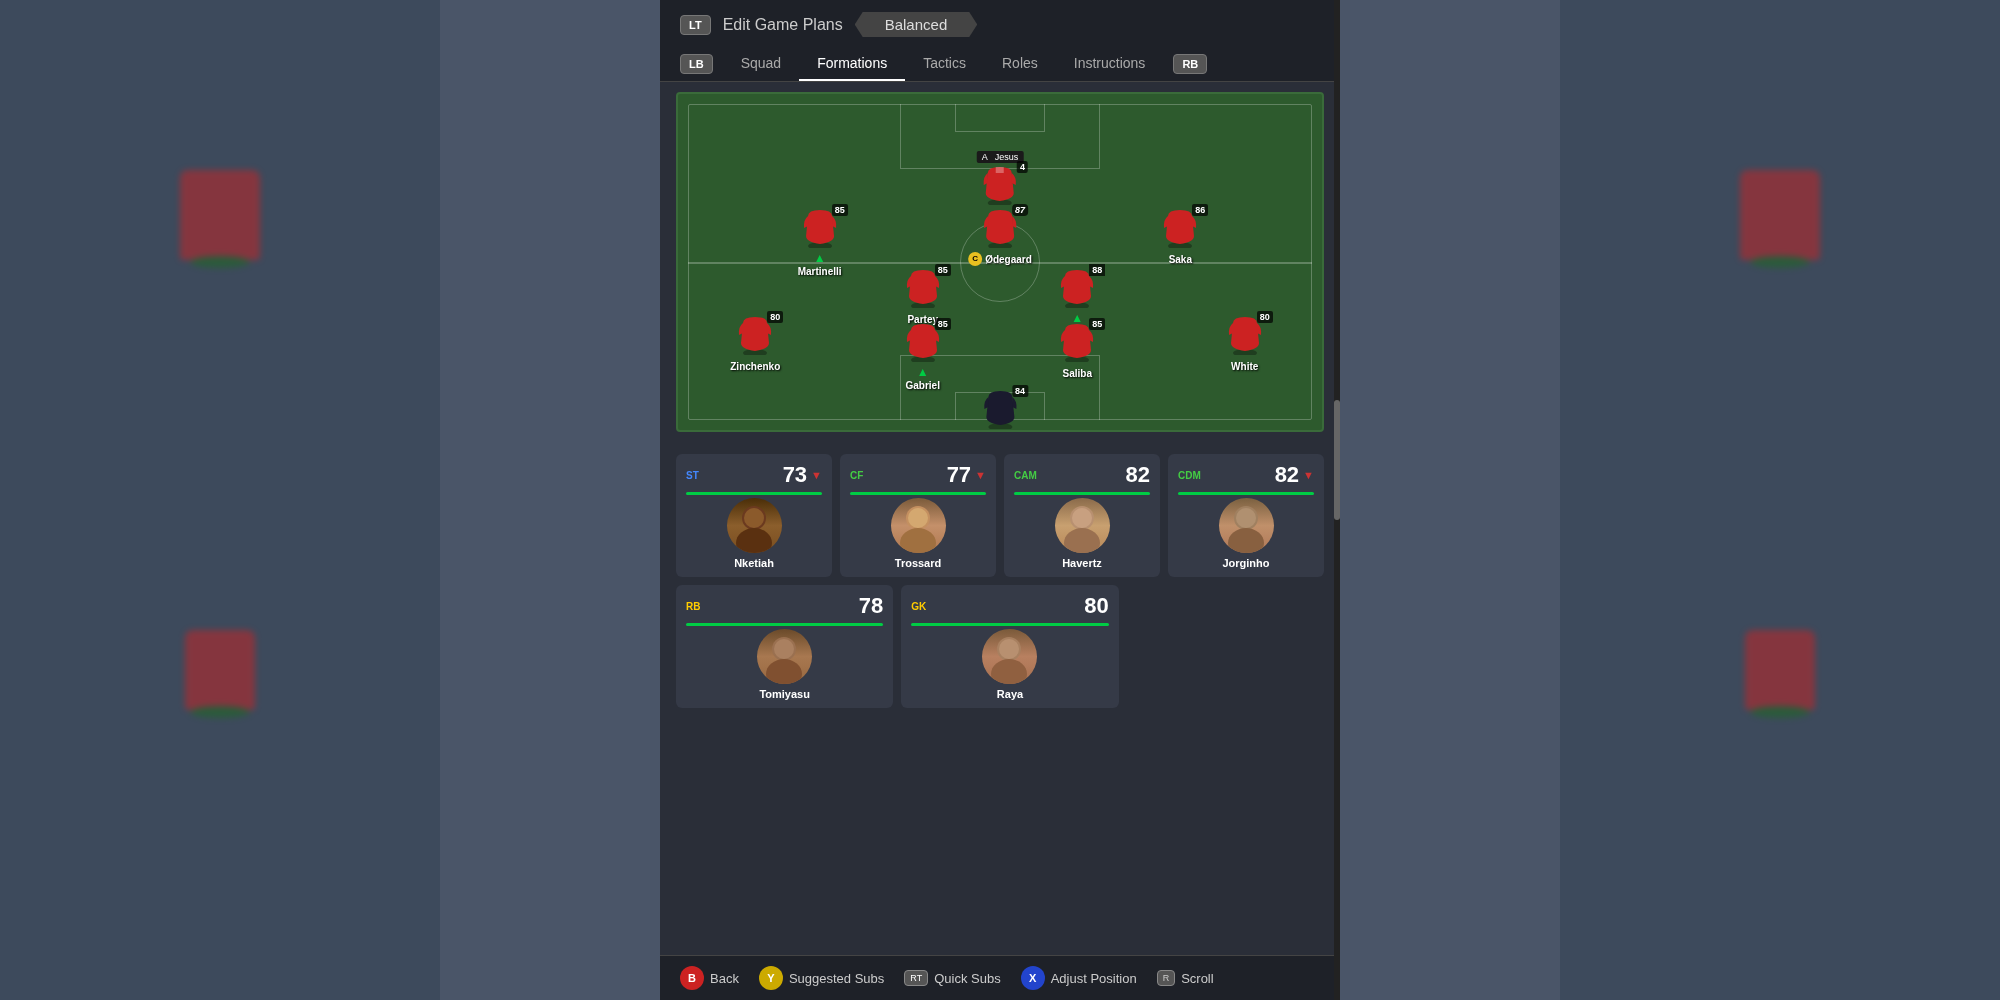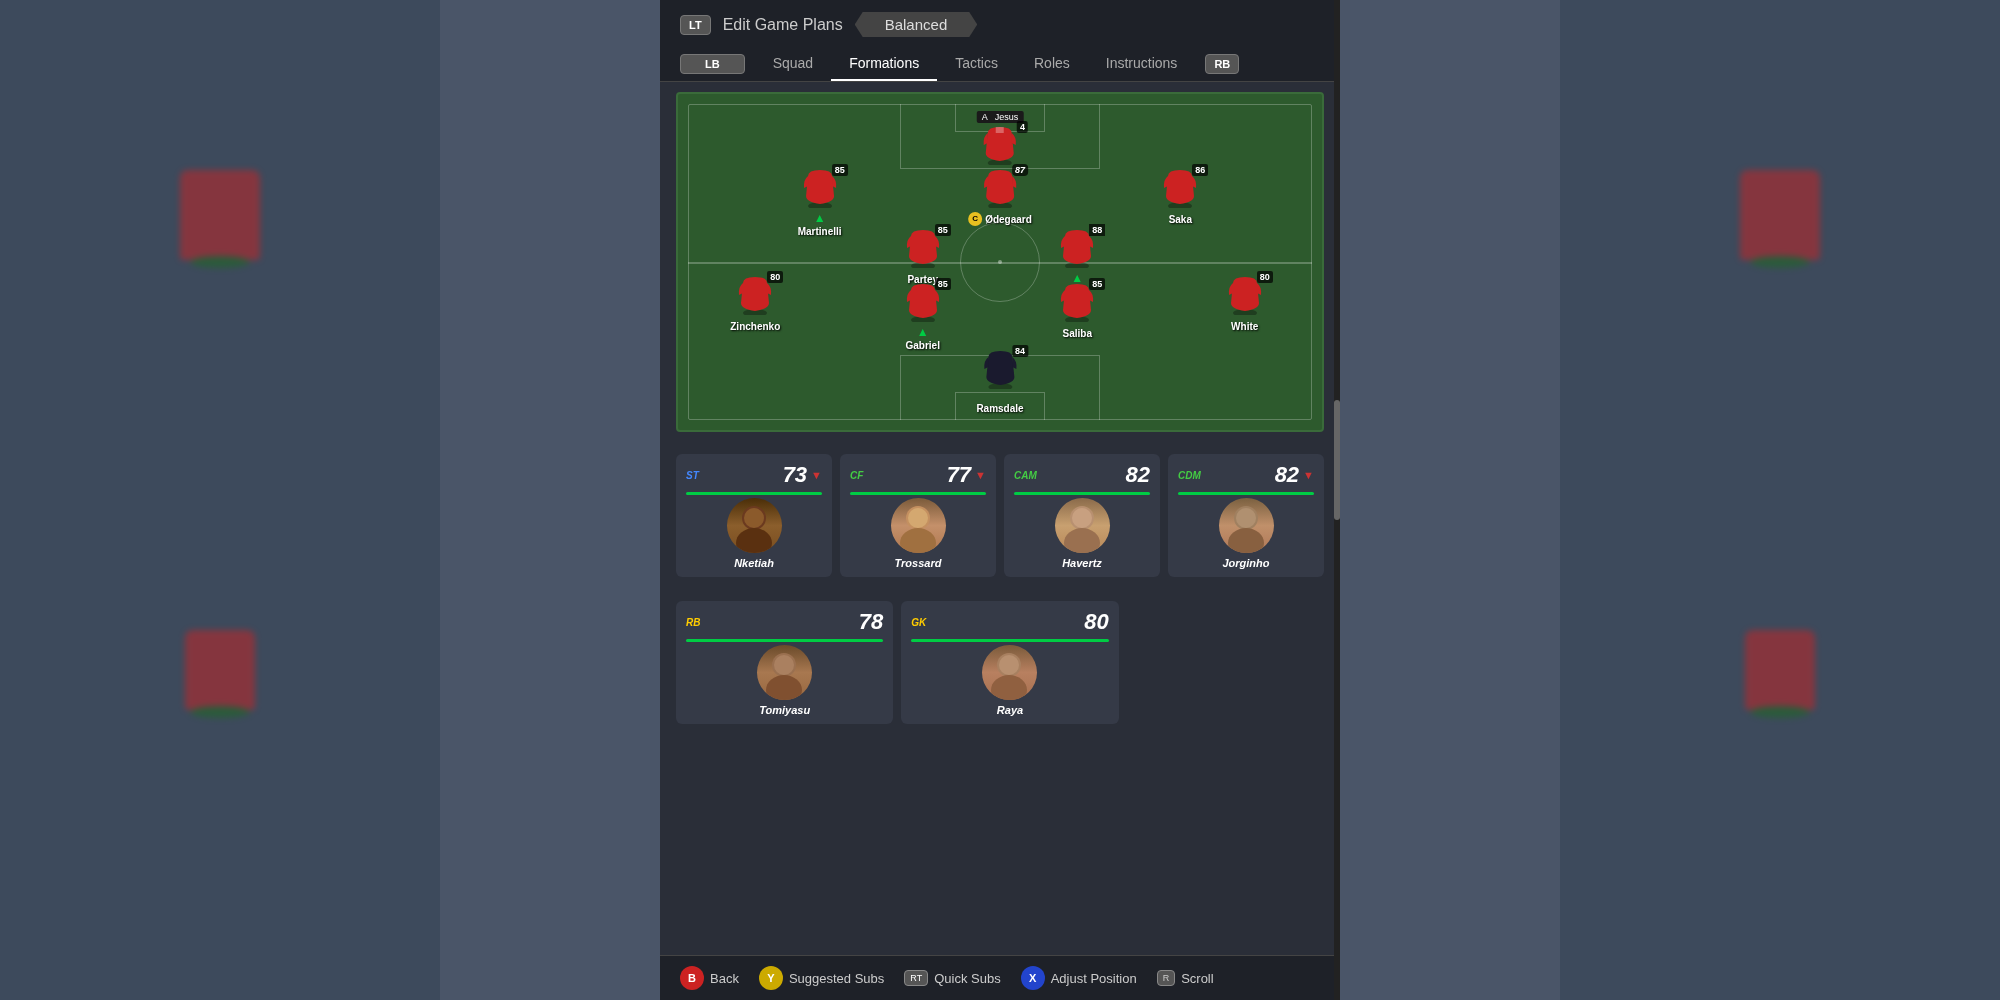--- a/index.html
+++ b/index.html
@@ -123,21 +123,21 @@
       display: flex;
       align-items: center;
       gap: 0;
     }
 
     .lb-btn {
       background: #555;
       color: white;
       font-size: 11px;
       font-weight: bold;
-      padding: 3px 24px;
+      padding: 3px 8px;
       border-radius: 4px;
       border: 1px solid #777;
       margin-right: 10px;
     }
 
     .rb-btn {
       background: #555;
       color: white;
       font-size: 11px;
       font-weight: bold;
@@ -262,20 +262,21 @@
     }
 
     
     .player-on-pitch {
       position: absolute;
       display: flex;
       flex-direction: column;
       align-items: center;
       transform: translateX(-50%);
       cursor: pointer;
+      margin-top: 40px;
     }
 
     .player-name {
       color: white;
       font-size: 10px;
       font-weight: 600;
       white-space: nowrap;
       text-shadow: 1px 1px 2px black;
       margin-top: 2px;
     }
@@ -328,22 +329,21 @@
       display: flex;
       align-items: center;
       justify-content: center;
       color: #aaa;
       font-size: 14px;
     }
 
     .subs-row {
       display: flex;
       gap: 8px;
-      margin-bottom: 24px;
-      font-style: italic;
+      margin-bottom: 8px;
     }
 
     .sub-card {
       flex: 1;
       background: #353a47;
       border-radius: 6px;
       padding: 8px 10px;
       display: flex;
       flex-direction: column;
       align-items: center;

